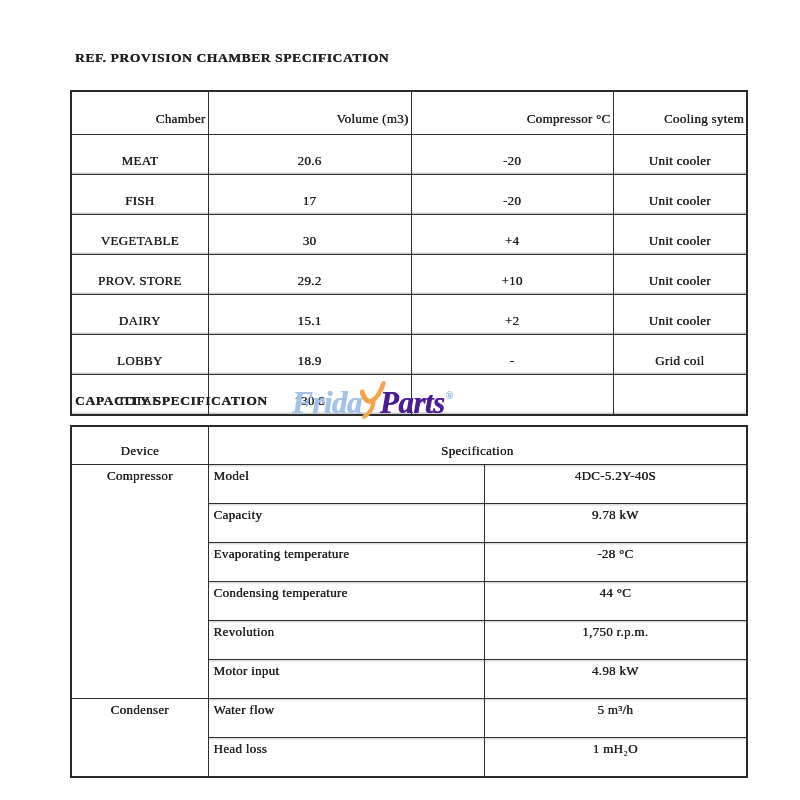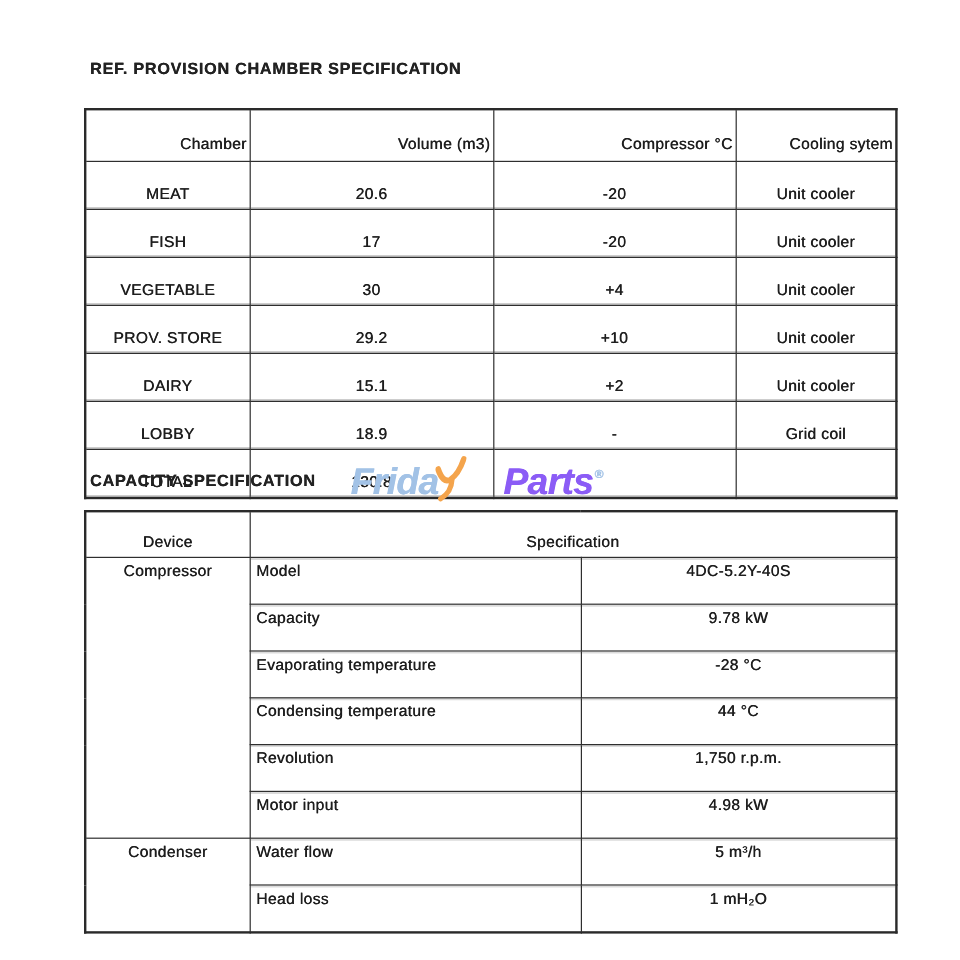--- a/index.html
+++ b/index.html
@@ -1,18 +1,18 @@
 <!DOCTYPE html>
 <html><head>
 <meta charset="utf-8">
 <style>
   html,body { margin:0; padding:0; background:#ffffff; }
   .page {
     position:relative; width:800px; height:800px; background:#ffffff;
-    font-family:Liberation Sans, sans-serif;
+    font-family:Liberation Serif, serif;
     color:#1e1e1e; overflow:hidden;
   }
   .doc-text { text-shadow:0.35px 0 0 currentColor; letter-spacing:0.3px; }
   .section-title {
     position:absolute; font-size:13.5px; font-weight:bold;
     letter-spacing:0.6px; color:#222; text-shadow:0.3px 0 0 #222;
   }
   #title1 { left:75px; top:50px; }
   #title2 { left:75px; top:393px; }
 
@@ -116,21 +116,21 @@
     </tr>
   </tbody>
     </table>
 
   <div id="title2" class="section-title">CAPACITY SPECIFICATION</div>
 
   <div class="logo">
     <span class="wordpart" style="color: rgb(162, 194, 230);">Frida</span><svg class="swoosh" viewBox="0 0 34 50" xmlns="http://www.w3.org/2000/svg">
       <path d="M3,14 C8,25 13,29 18,26 C25,21.5 29,11 31,2.5" fill="none" stroke="#f4a44c" stroke-width="6.5" stroke-linecap="round"></path>
       <path d="M20,26 C20.5,35 17,43 9.5,47.5" fill="none" stroke="#f4a44c" stroke-width="6" stroke-linecap="round"></path>
-    </svg><span class="wordpart" style="color: #8b5cf6; margin-left: 36px;">Parts</span><span class="reg" style="color: rgb(162, 194, 230);">®</span>
+    </svg><span class="wordpart" style="color: #4c1d95;">Parts</span><span class="reg" style="color: rgb(162, 194, 230);">®</span>
   </div>
 
   <table id="t2" class="doc-text">
     <colgroup>
         <col style="width:137px">
         <col style="width:276px">
         <col style="width:263px">
       </colgroup>
     <tbody>
         <tr>

